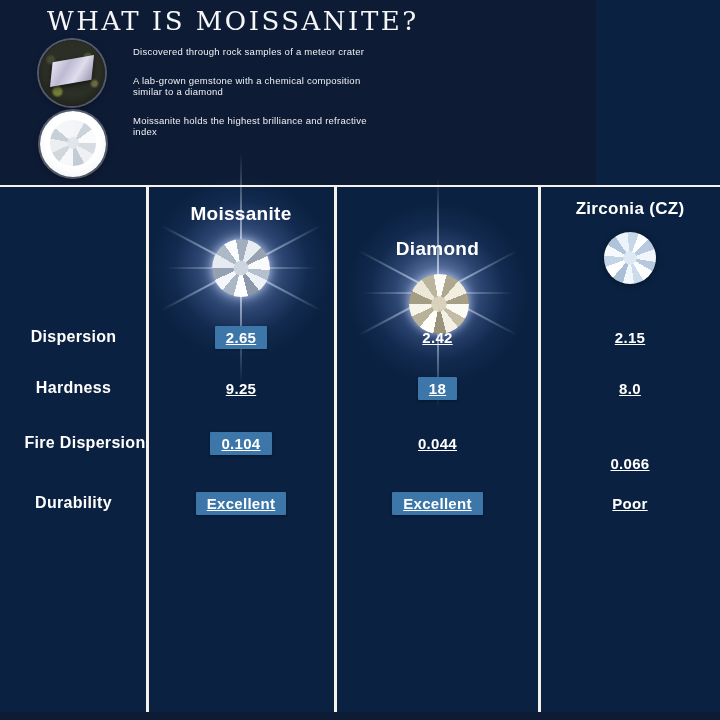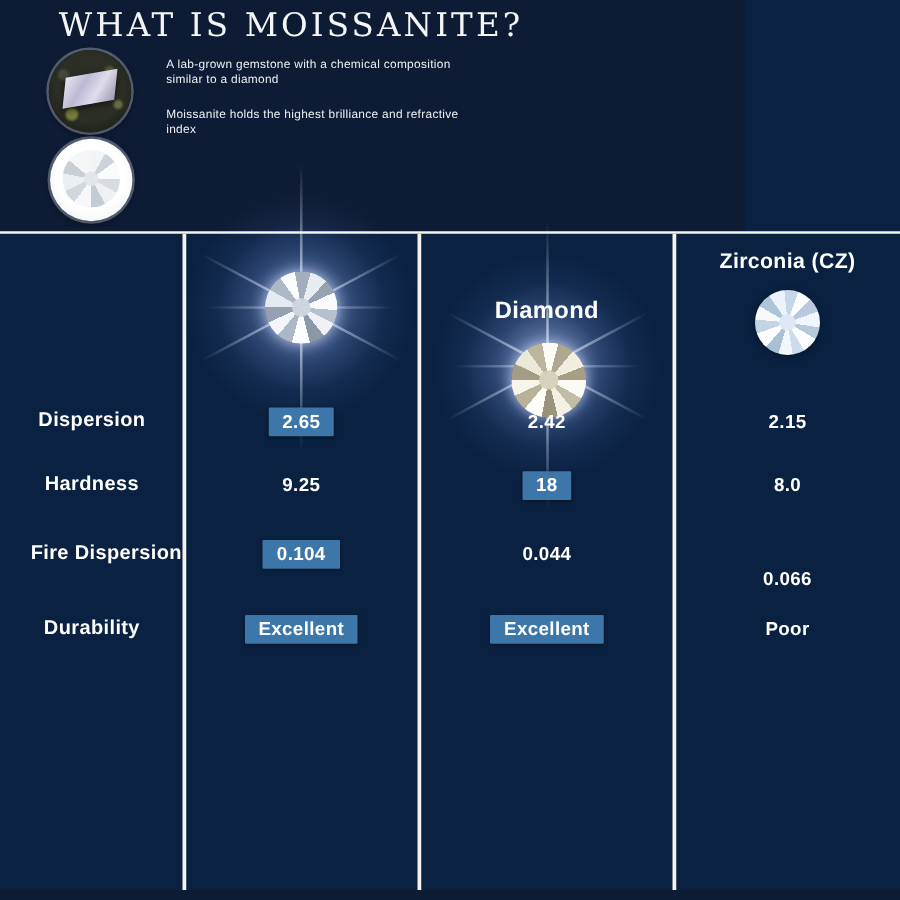--- a/index.html
+++ b/index.html
@@ -117,49 +117,51 @@
       conic-gradient(from 40deg,#f1eedf 0 8%,#a69f86 0 14%,#fbfaf3 0 22%,#c4bda6 0 28%,#f3f0e4 0 35%,#9b947c 0 42%,#fffef8 0 50%,#b9b29a 0 57%,#f7f4e9 0 64%,#a49d85 0 71%,#ece8d8 0 79%,#bcb59d 0 86%,#fcfbf5 0 93%,#afa890 0 100%);
   }
   .gem-zirconia {
     width:52px; height:52px; box-shadow:0 1px 6px rgba(0,0,0,.4);
     background:
       radial-gradient(circle at 50% 50%, rgba(222,233,245,.95) 0 17%, transparent 19%),
       conic-gradient(from 70deg,#f0f6fc 0 8%,#b6c8dc 0 14%,#fcfeff 0 22%,#ccdcec 0 28%,#f2f7fc 0 35%,#aabfd6 0 42%,#ffffff 0 50%,#c2d4e6 0 57%,#f6fafd 0 64%,#b0c4d9 0 71%,#ecf3fa 0 79%,#c6d7e8 0 86%,#fdfeff 0 93%,#b9cade 0 100%);
   }
   .gem-wrap.no-spark { margin-top:10px; }
 
-  .val { font-weight:700; font-size:15px; letter-spacing:.3px; z-index:3; }
+  .val { font-weight:700; font-size:15px; letter-spacing:.3px; z-index:3;text-decoration:underline; }
   .val[data-highlight="true"] {
     background:var(--highlight,#3d76a8);
     padding:3px 11px; border-radius:1px;
     box-shadow:0 1px 3px rgba(0,0,0,.35);
   }
 </style>
 </head>
 <body>
 
 <div id="canvas">
 
   <div class="header">
     <div class="title">WHAT IS MOISSANITE?</div>
 
     <div class="circle-photo photo-meteor"></div>
     <div class="circle-photo photo-stone"></div>
 
     <div class="facts">
+      <p class="fact">Discovered through rock samples of a meteor crater</p>
       <p class="fact">A lab-grown gemstone with a chemical composition similar to a diamond</p>
       <p class="fact">Moissanite holds the highest brilliance and refractive index</p>
     </div>
   </div>
 
   <div class="header-sep"></div>
 
   <div class="table">
 
     <div class="cell colhead" style="grid-column:2; grid-row:1;">
+      <div class="colname">Moissanite</div>
       <div class="gem-wrap">
         <div class="glow"></div>
         <div class="ray r1"></div>
         <div class="ray r2"></div>
         <div class="ray r3"></div>
         <div class="ray r4"></div>
         <div class="gem gem-moissanite"></div>
       </div>
     </div>
 

